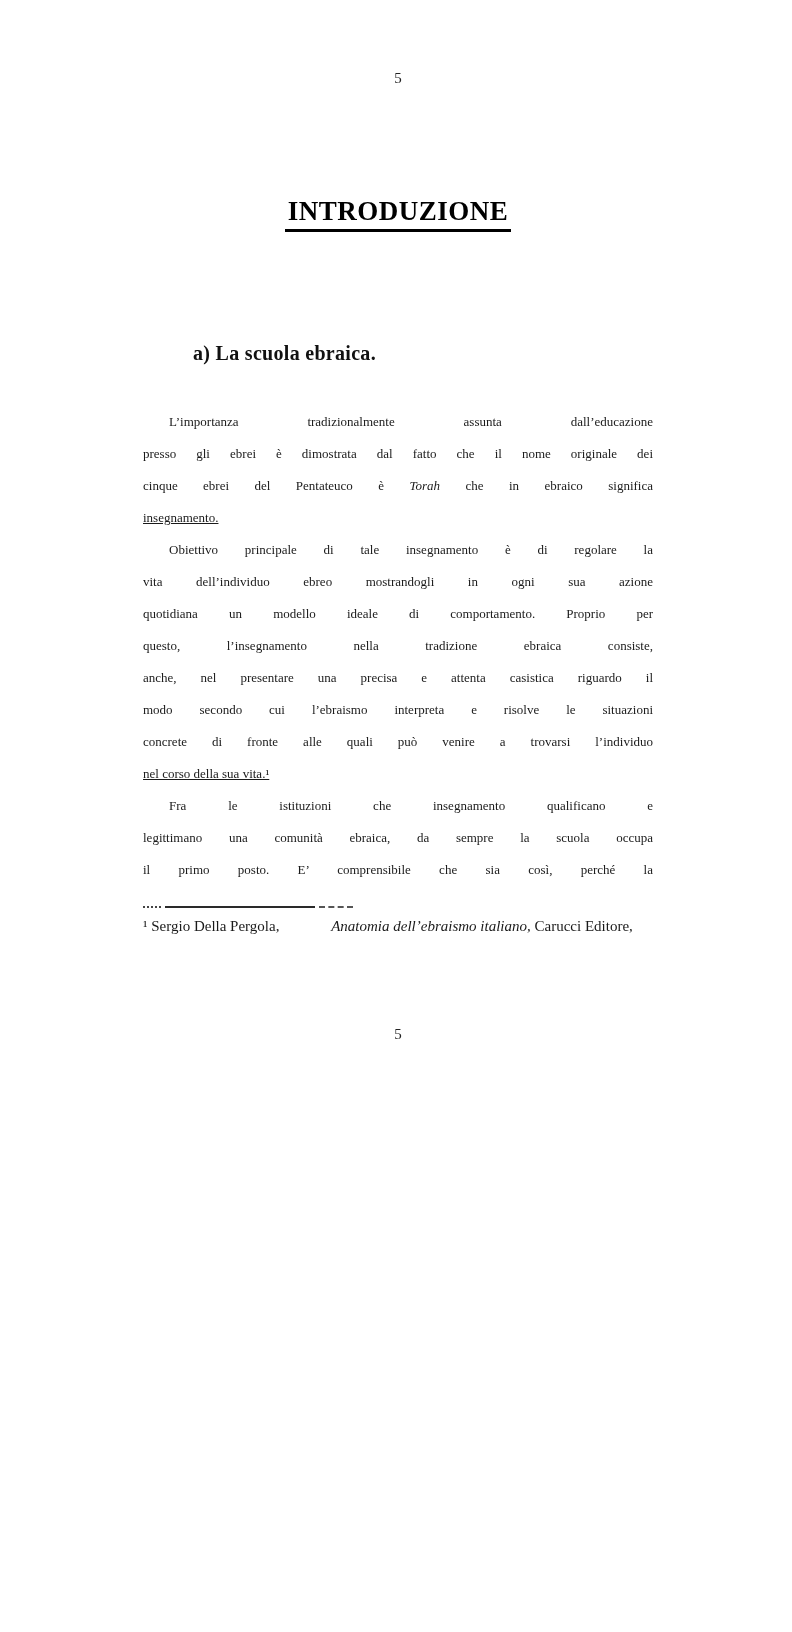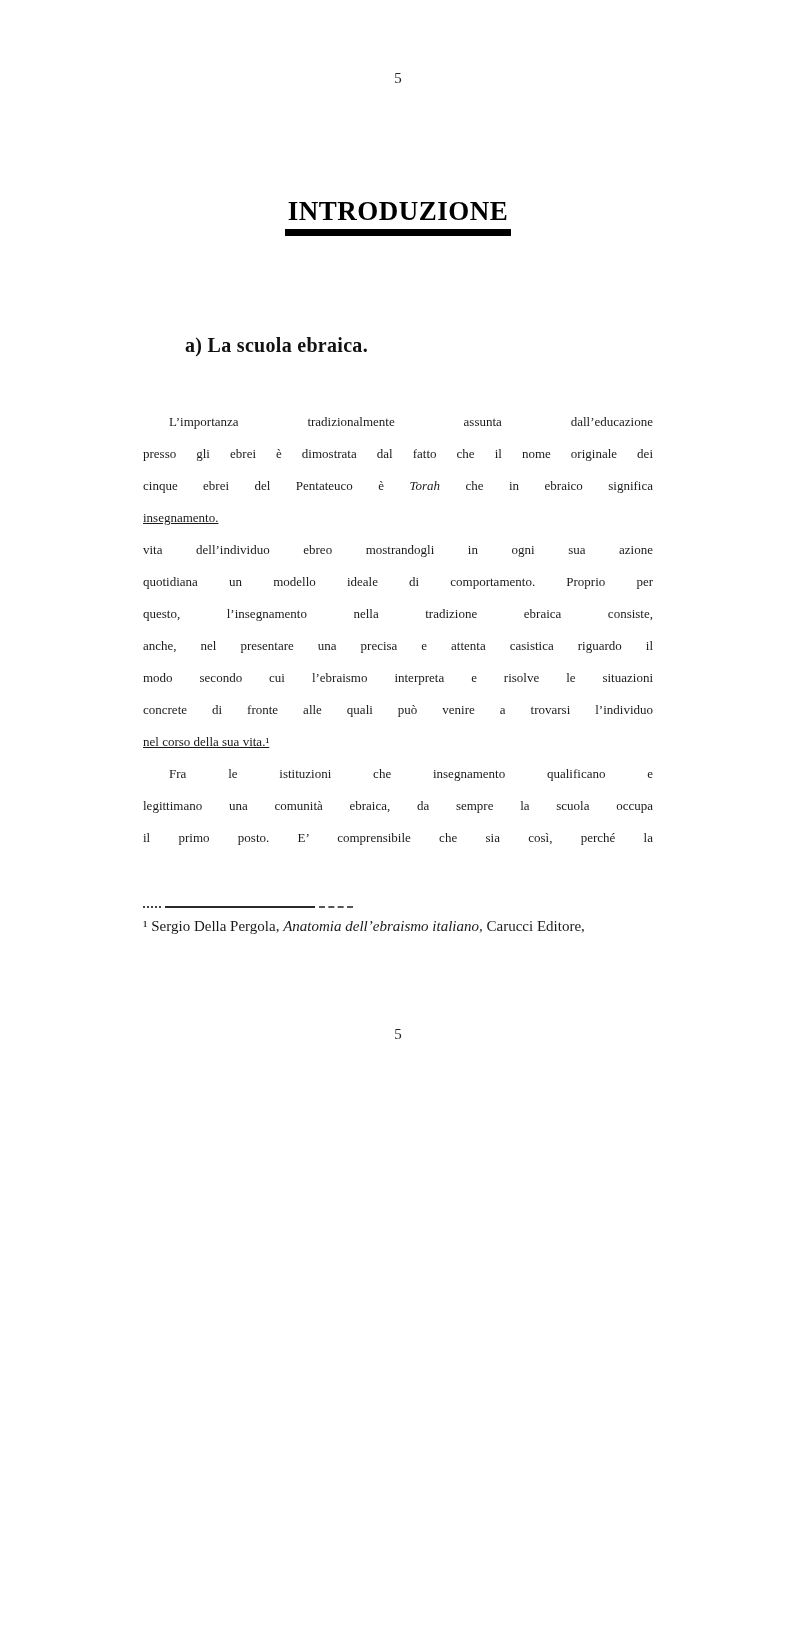--- a/index.html
+++ b/index.html
@@ -39,29 +39,29 @@
     left: 0;
     width: 510px;
     text-align: center;
   }
   .title-text {
     display: inline-block;
     font-size: 27px;
     font-weight: bold;
     letter-spacing: 0.5px;
     color: #000;
-    border-bottom: 7px solid #000000;
+    border-bottom: 3px solid #000000;
     padding: 0 3px 2px 3px;
   }
 
   .section-heading {
     position: absolute;
     top: 334px;
     left: 42px;
-    margin: 0;
+    margin: 8px;
     font-size: 20px;
     font-weight: bold;
     letter-spacing: 0.3px;
     color: #111;
   }
 
   .bodytext {
     position: absolute;
     top: 406px;
     left: 0;
@@ -98,41 +98,42 @@
 
   .footnote {
     position: absolute;
     top: 915px;
     left: 0;
     width: 510px;
     font-size: 15px;
     line-height: 22px;
   }
   .fn-line { text-align: left; }
-  .fn-line i { font-style: italic; }
+  .fn-line i { font-style: italic; margin-left: 48px; }
 </style>
 </head>
 <body>
 
 <div class="page">
   <div class="content">
 
     <div class="pagenum top">5</div>
 
     <div class="title-wrap">
       <span class="title-text">INTRODUZIONE</span>
     </div>
 
     <h2 class="section-heading">a) La scuola ebraica.</h2>
 
     <div class="bodytext">
         <div class="line indent"><span>L’importanza tradizionalmente assunta dall’educazione</span></div>
         <div class="line"><span>presso gli ebrei è dimostrata dal fatto che il nome originale dei</span></div>
         <div class="line"><span>cinque ebrei del Pentateuco è </span><i>Torah</i><span> che in ebraico significa</span></div>
         <div class="line last"><span>insegnamento.</span></div>
+        <div class="line indent"><span>Obiettivo principale di tale insegnamento è di regolare la</span></div>
         <div class="line"><span>vita dell’individuo ebreo mostrandogli in ogni sua azione</span></div>
         <div class="line"><span>quotidiana un modello ideale di comportamento. Proprio per</span></div>
         <div class="line"><span>questo, l’insegnamento nella tradizione ebraica consiste,</span></div>
         <div class="line"><span>anche, nel presentare una precisa e attenta casistica riguardo il</span></div>
         <div class="line"><span>modo secondo cui l’ebraismo interpreta e risolve le situazioni</span></div>
         <div class="line"><span>concrete di fronte alle quali può venire a trovarsi l’individuo</span></div>
         <div class="line last"><span>nel corso della sua vita.¹</span></div>
         <div class="line indent"><span>Fra le istituzioni che insegnamento qualificano e</span></div>
         <div class="line"><span>legittimano una comunità ebraica, da sempre la scuola occupa</span></div>
         <div class="line"><span>il primo posto. E’ comprensibile che sia così, perché la</span></div>

